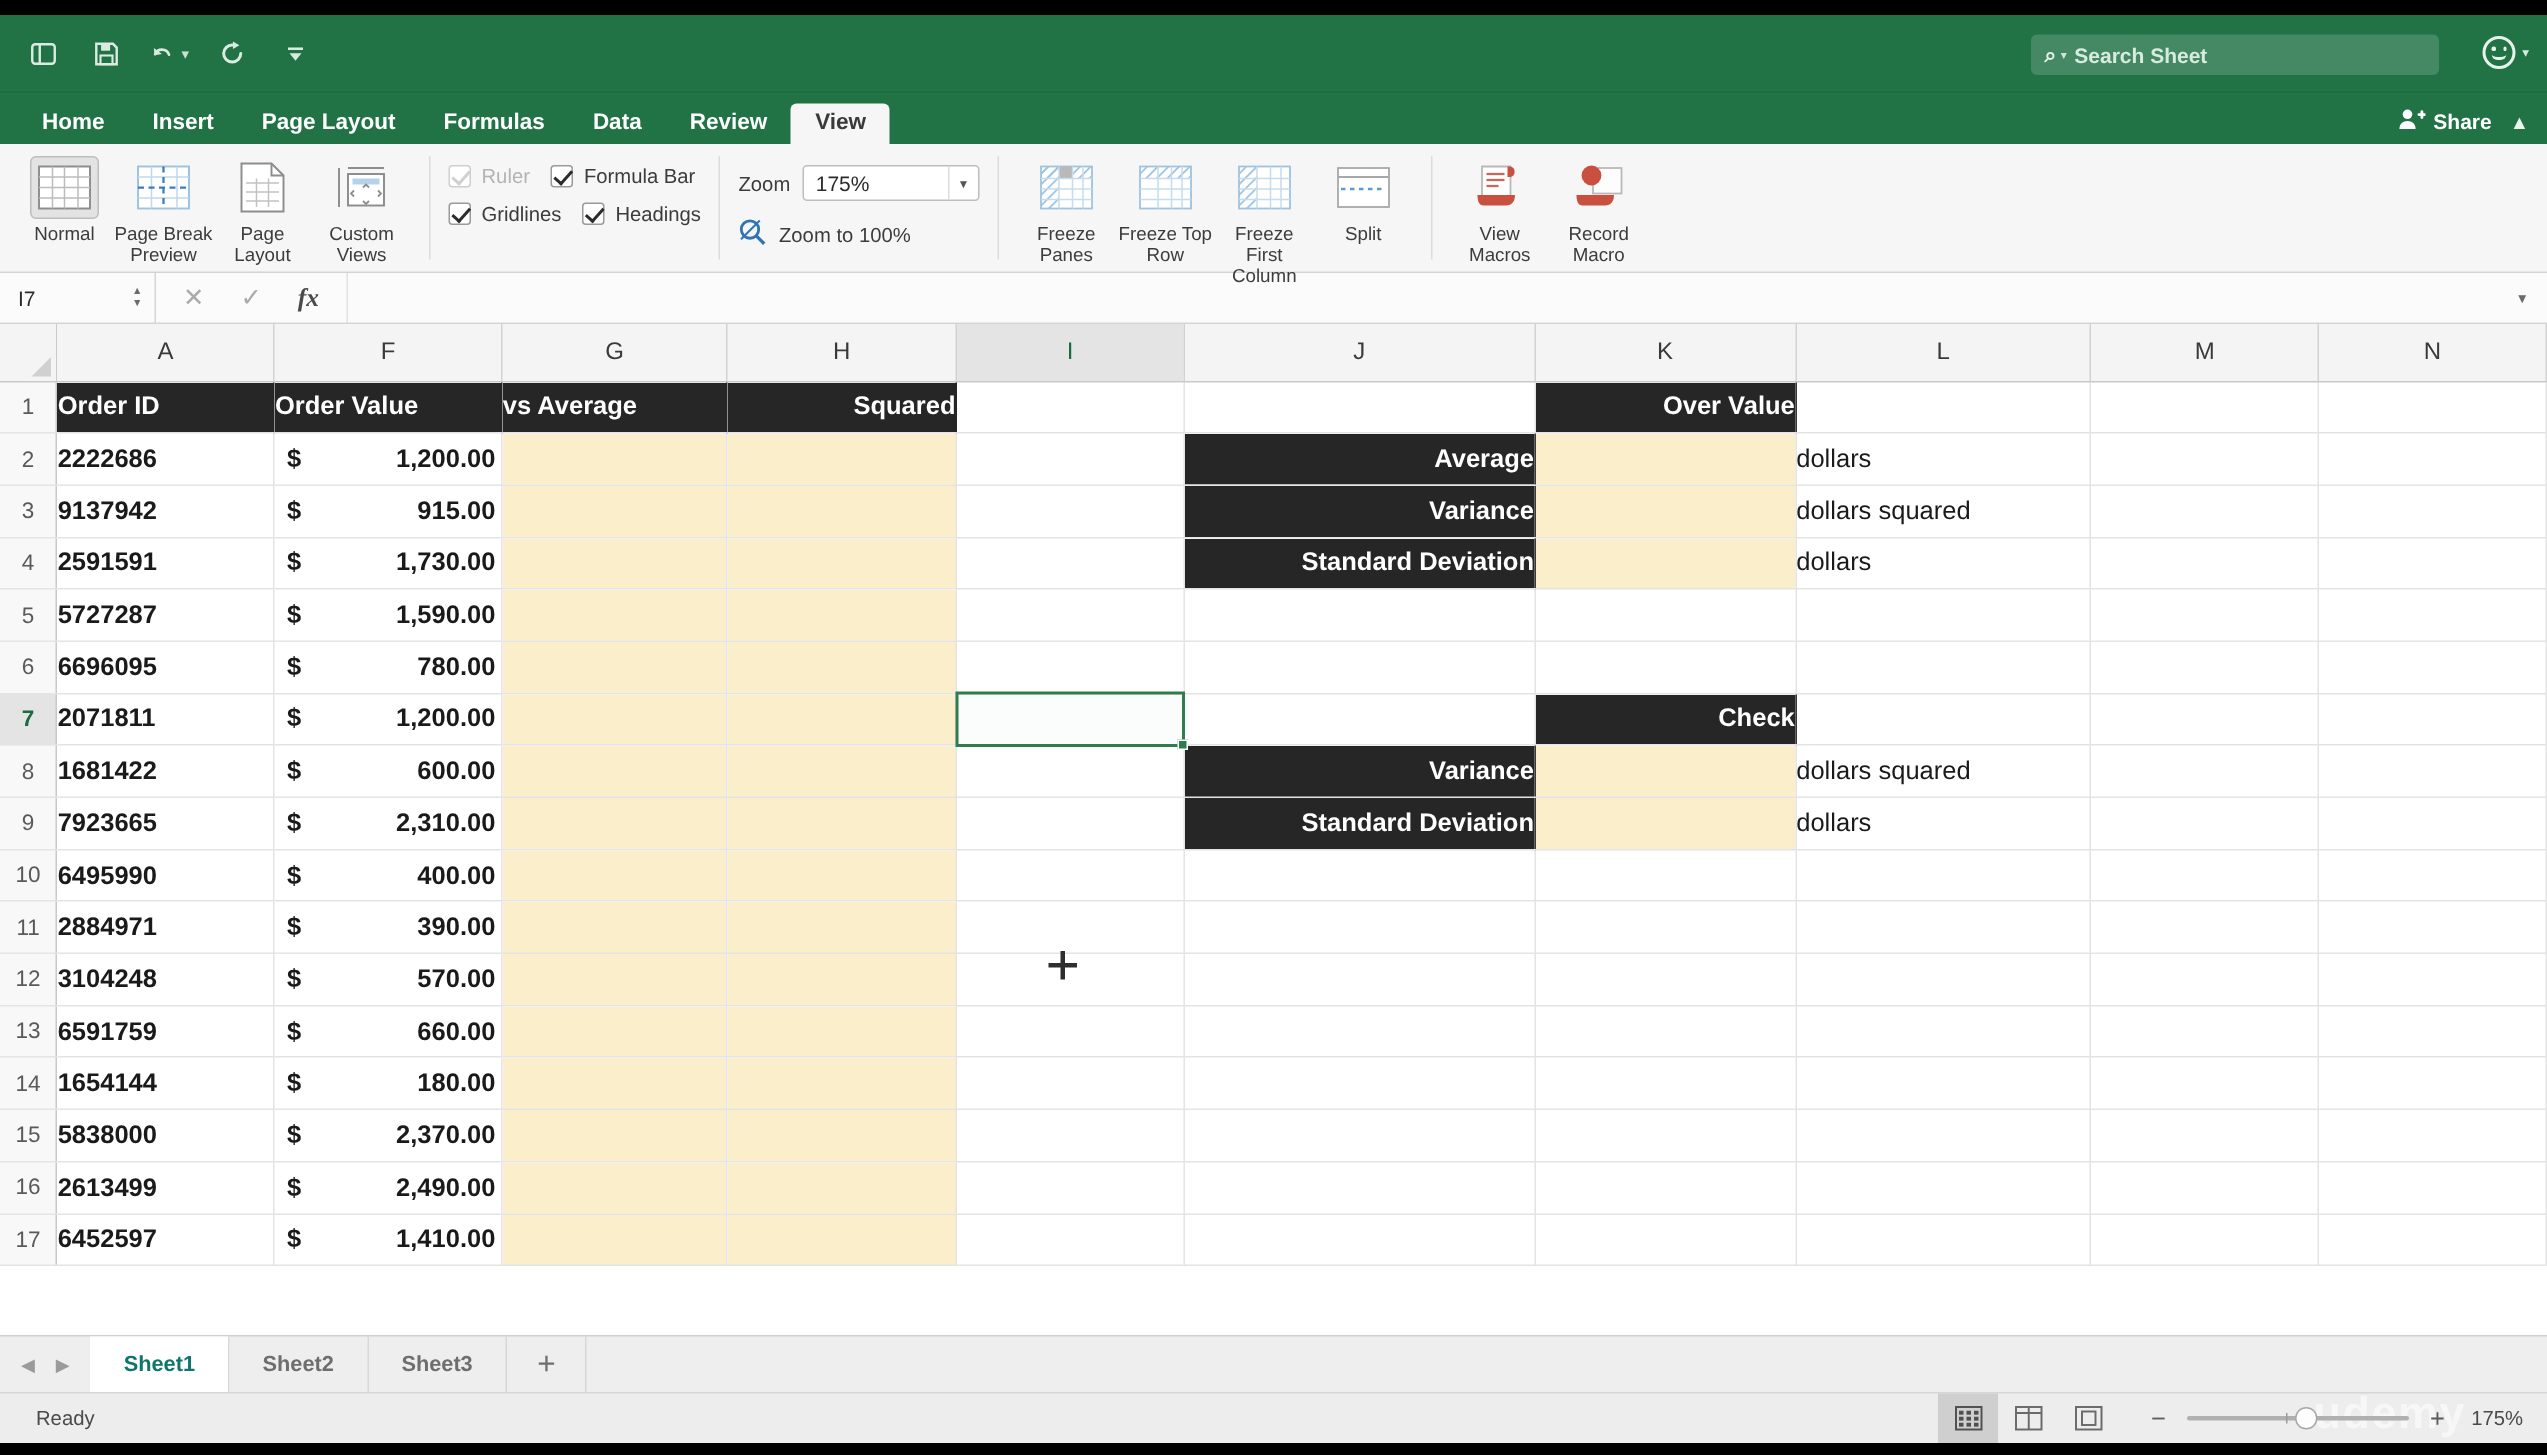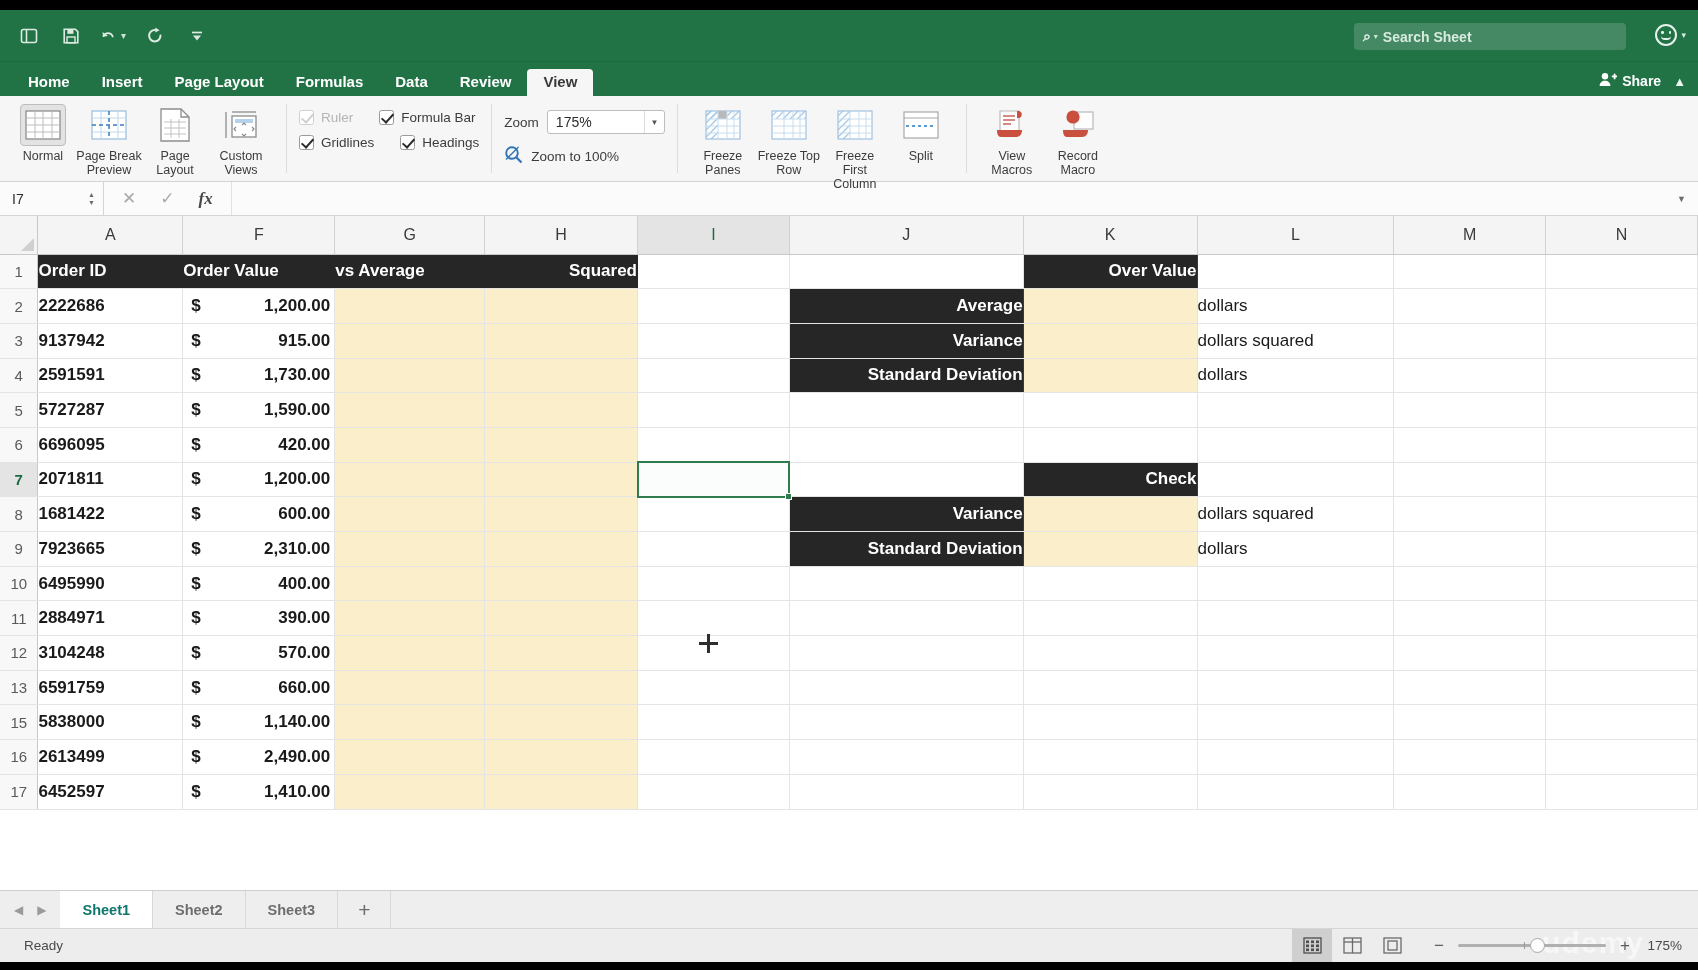--- a/index.html
+++ b/index.html
@@ -77,21 +77,21 @@
   .bigbtn {
     width: 66px; display: flex; flex-direction: column; align-items: center; gap: 3px;
     padding-top: 4px; cursor: default;
   }
   .bigbtn .lbl { font-size: 12.5px; color: #3c3c3c; text-align: center; line-height: 1.12; }
   .bigicon { width: 46px; height: 42px; display: flex; align-items: center; justify-content: center; }
   .bigbtn.selected .bigicon {
     background: #e3e3e3; border: 1px solid #bdbdbd; border-radius: 4px;
   }
   .checkcol { display: flex; flex-direction: column; gap: 10px; padding-top: 10px; }
-  .checkrow { display: flex; align-items: center; gap: 26px; }
+  .checkrow { display: flex; align-items: center; gap: 14px; }
   .chk { display: flex; align-items: center; gap: 7px; font-size: 13.5px; color: #3c3c3c; }
   .chk.disabled { color: #b4b4b4; }
   .chkbox {
     width: 15px; height: 15px; border: 1px solid #9a9a9a; border-radius: 2.5px; background: #fff;
     position: relative;
   }
   .chk.disabled .chkbox { border-color: #cfcfcf; }
   .chkbox.on::after {
     content: ''; position: absolute; left: 4px; top: 0px; width: 5px; height: 10px;
     border: solid #2b2b2b; border-width: 0 2.2px 2.2px 0; transform: rotate(42deg);
@@ -650,21 +650,21 @@
             <td class="cell" style="width: 197px;"></td>
             <td class="cell" style="width: 152px;"></td>
             <td class="cell" style="width: 152px;"></td>
           </tr>
           <tr>
             <td class="rowhead">6</td>
             <td class="cell bold colAborder" style="width: 145px;">6696095</td>
             <td class="cell" style="width: 152px;">
               <span class="money">
                 <span>$</span>
-                <span>420.00</span>
+                <span>780.00</span>
               </span>
             </td>
             <td class="cell cream" style="width: 150px;"></td>
             <td class="cell cream" style="width: 153px;"></td>
             <td class="cell" style="width: 152px;"></td>
             <td class="cell" style="width: 234px;"></td>
             <td class="cell" style="width: 174px;"></td>
             <td class="cell" style="width: 197px;"></td>
             <td class="cell" style="width: 152px;"></td>
             <td class="cell" style="width: 152px;"></td>
@@ -789,26 +789,44 @@
             <td class="cell cream" style="width: 150px;"></td>
             <td class="cell cream" style="width: 153px;"></td>
             <td class="cell" style="width: 152px;"></td>
             <td class="cell" style="width: 234px;"></td>
             <td class="cell" style="width: 174px;"></td>
             <td class="cell" style="width: 197px;"></td>
             <td class="cell" style="width: 152px;"></td>
             <td class="cell" style="width: 152px;"></td>
           </tr>
           <tr>
+            <td class="rowhead">14</td>
+            <td class="cell bold colAborder" style="width: 145px;">1654144</td>
+            <td class="cell" style="width: 152px;">
+              <span class="money">
+                <span>$</span>
+                <span>180.00</span>
+              </span>
+            </td>
+            <td class="cell cream" style="width: 150px;"></td>
+            <td class="cell cream" style="width: 153px;"></td>
+            <td class="cell" style="width: 152px;"></td>
+            <td class="cell" style="width: 234px;"></td>
+            <td class="cell" style="width: 174px;"></td>
+            <td class="cell" style="width: 197px;"></td>
+            <td class="cell" style="width: 152px;"></td>
+            <td class="cell" style="width: 152px;"></td>
+          </tr>
+          <tr>
             <td class="rowhead">15</td>
             <td class="cell bold colAborder" style="width: 145px;">5838000</td>
             <td class="cell" style="width: 152px;">
               <span class="money">
                 <span>$</span>
-                <span>1,140.00</span>
+                <span>2,370.00</span>
               </span>
             </td>
             <td class="cell cream" style="width: 150px;"></td>
             <td class="cell cream" style="width: 153px;"></td>
             <td class="cell" style="width: 152px;"></td>
             <td class="cell" style="width: 234px;"></td>
             <td class="cell" style="width: 174px;"></td>
             <td class="cell" style="width: 197px;"></td>
             <td class="cell" style="width: 152px;"></td>
             <td class="cell" style="width: 152px;"></td>

